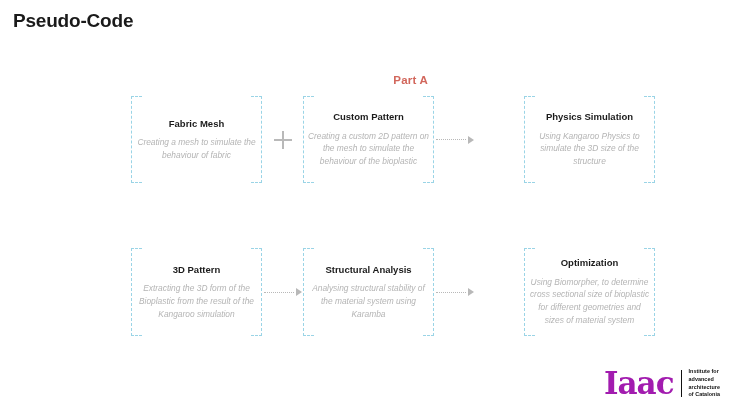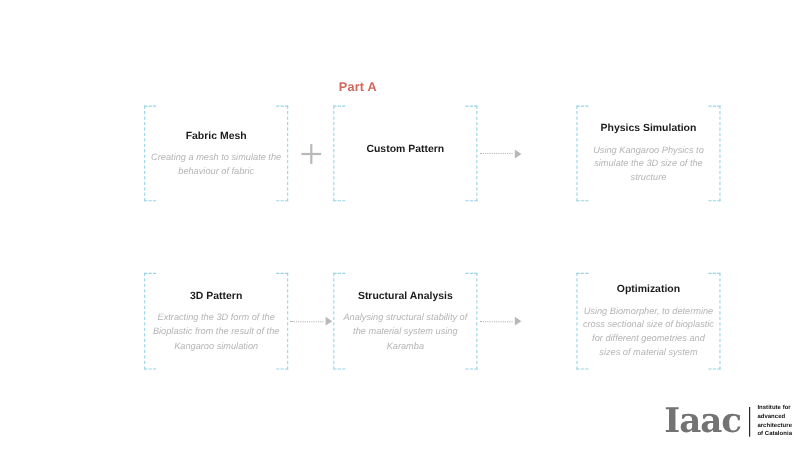--- a/index.html
+++ b/index.html
@@ -15,21 +15,21 @@
   
   .page-title{
     position:absolute;left:13px;top:10px;
     font-size:19px;font-weight:bold;color:#1a1a1a;
     letter-spacing:-0.2px;
   }
 
   
   .part-label{
     position:absolute;
-    width:120px;text-align:left;
+    width:120px;text-align:right;
     font-size:11.5px;font-weight:bold;
     color:#d2675c;
     letter-spacing:0.2px;
   }
   #part-a-label{left:308px;top:74px;}
   #part-b-label{left:308px;top:226px;}
 
   
   .row{position:absolute;left:131px;width:420px;}
   #row-a{top:96px;height:87px;}
@@ -118,36 +118,37 @@
     border-bottom:4px solid transparent;
   }
 
   
   #iaac-logo{
     position:absolute;right:10px;bottom:12px;
     display:flex;align-items:center;gap:7px;
   }
   .iaac-word{
     font-family:"DejaVu Serif", serif;
-    font-size:31px;font-weight:bold;color:#737373;
+    font-size:31px;font-weight:bold;color:#a21caf;
     letter-spacing:-1px;line-height:1;
   }
   .iaac-rule{
     width:1px;height:27px;background:#111;
   }
   .iaac-sub{
     font-size:5.4px;font-weight:bold;color:#111;
     line-height:1.42;letter-spacing:0.05px;
   }
 </style>
 </head>
 <body>
 
 <div id="slide">
 
+  <div class="page-title">Pseudo-Code</div>
 
   <div class="part-label" id="part-a-label">Part A</div>
 
   <div class="row" id="row-a">
 
     <div class="step-box col1">
       <span class="edge left"></span>
       <span class="edge right"></span>
       <span class="corner tl"></span>
       <span class="corner tr"></span>
@@ -162,20 +163,21 @@
     </div>
 
     <div class="step-box col2">
       <span class="edge left"></span>
       <span class="edge right"></span>
       <span class="corner tl"></span>
       <span class="corner tr"></span>
       <span class="corner bl"></span>
       <span class="corner br"></span>
       <div class="step-title">Custom Pattern</div>
+      <div class="step-desc">Creating a custom 2D pattern on the mesh to simulate the behaviour of the bioplastic</div>
     </div>
 
     <div class="connector conn2">
       <span class="arrow-icon">
         <span class="dots"></span>
         <span class="head"></span>
       </span>
     </div>
 
     <div class="step-box col3">

